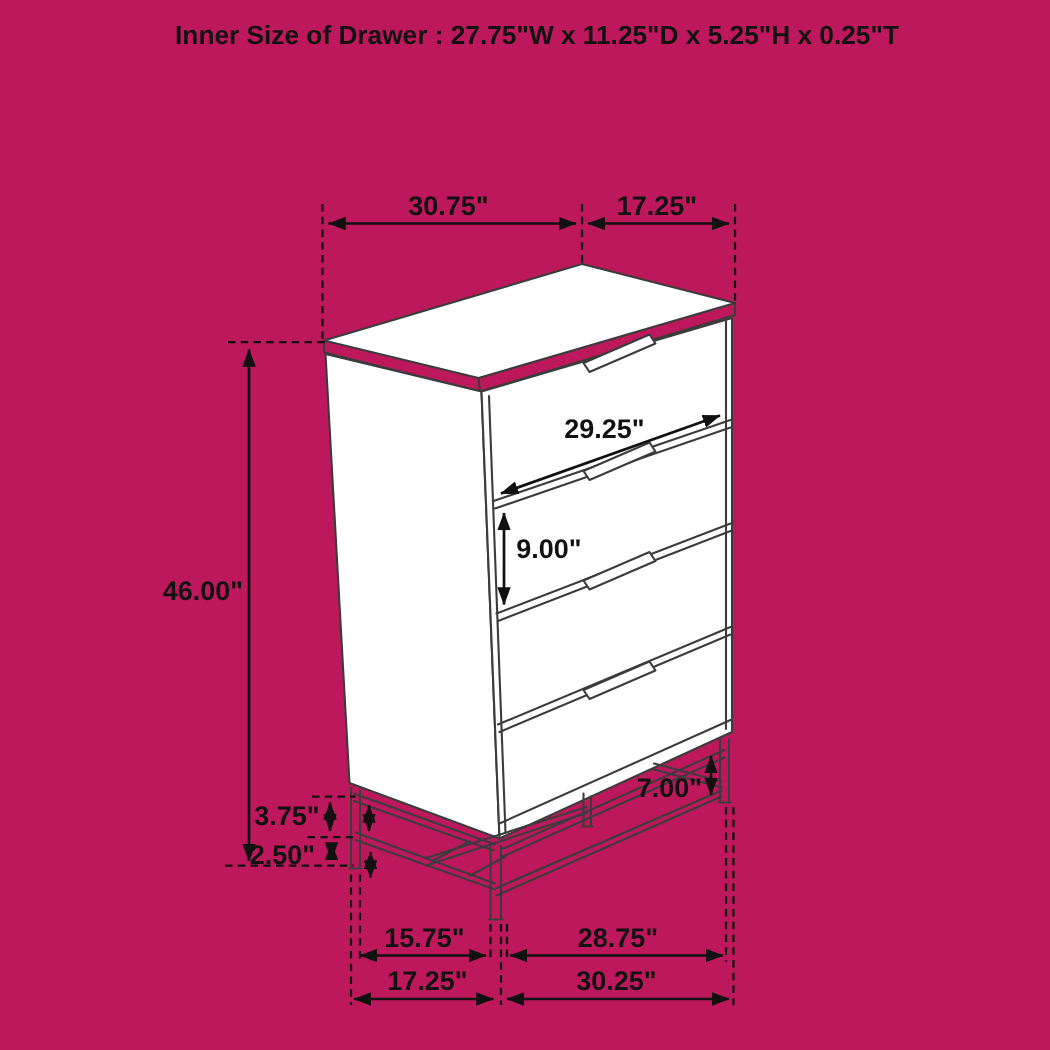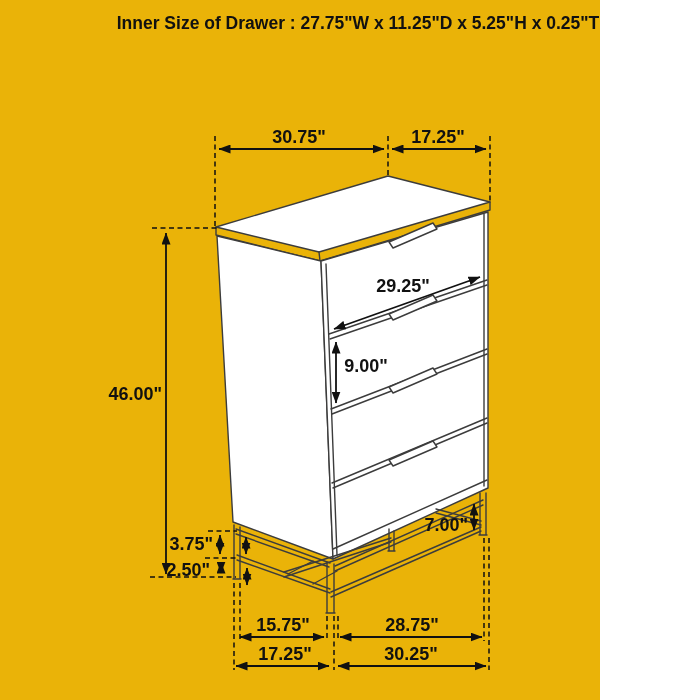--- a/index.html
+++ b/index.html
@@ -1,16 +1,16 @@
 <!DOCTYPE html>
 <html><head>
 <meta charset="utf-8">
 <style>
   html,body{margin:0;padding:0;background:#ffffff;}
-  .page{width:600px;height:700px;position:relative;background:#eab308;overflow:hidden;
+  .page{width:700px;height:700px;position:relative;background:#be185d;overflow:hidden;
         font-family:"Liberation Sans", sans-serif;}
   svg{display:block}
   .dim-label{font-family:"Liberation Sans", sans-serif;font-weight:bold;font-size:18px;fill:#111;}
   .title-label{font-family:"Liberation Sans", sans-serif;font-weight:bold;font-size:17.5px;fill:#111;}
   .furn{stroke:#3c3c3c;stroke-width:1.4;fill:none;stroke-linejoin:round;stroke-linecap:round;}
   .furnf{stroke:#3c3c3c;stroke-width:1.4;fill:#ffffff;stroke-linejoin:round;}
   .dim{stroke:#111;stroke-width:1.8;fill:none;}
   .dash{stroke:#111;stroke-width:1.5;fill:none;stroke-dasharray:5 3.5;}
 </style>
 </head>

